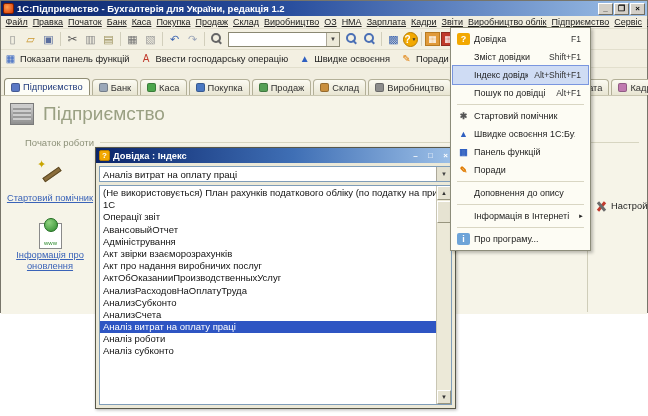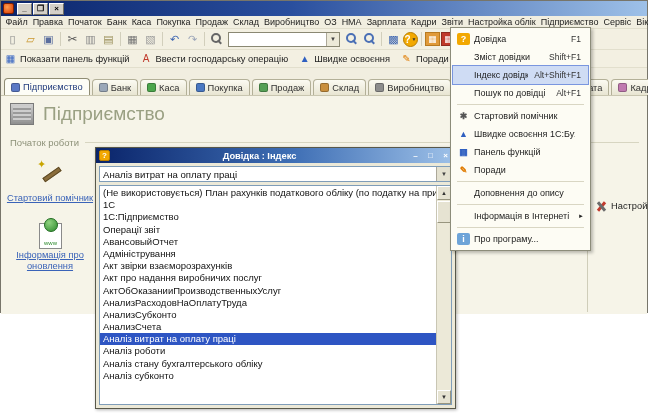--- a/index.html
+++ b/index.html
@@ -7,21 +7,21 @@
   .screen{position:relative;width:648px;height:416px;background:#fff;overflow:hidden;}
 
   
   .app-window{position:absolute;left:0;top:0;width:648px;height:313px;border:1px solid #77756a;background:#f1eee0;}
   .titlebar{height:15px;background:linear-gradient(90deg,#0a246a 0%,#2a4f9e 45%,#9ec1e8 100%);display:flex;align-items:center;gap:3px;padding:0 2px;color:#fff;font-size:9.5px;font-weight:bold;}
   .app-icon{width:11px;height:11px;border-radius:2px;background:radial-gradient(circle at 35% 35%,#ff9d4d,#d53400);border:1px solid #7e1f00;flex:none;}
   .titlebar .title{flex:1;white-space:nowrap;overflow:hidden;}
   .win-controls{display:flex;gap:1px;}
   .win-controls .wbtn{width:15px;height:12px;background:#d4d0c8;border:1px solid;border-color:#fff #6f6d63 #6f6d63 #fff;color:#000;font-size:8px;line-height:10px;text-align:center;font-weight:bold;}
 
-  .menubar{height:13px;display:flex;align-items:center;padding:0 2px;font-size:9px;color:#1c1c1c;background:#f1eee0;border-bottom:1px solid #e2dfcd;}
+  .menubar{height:13px;display:flex;align-items:center;padding:0 2px;font-size:9px;color:#1c1c1c;background:#f1eee0;border-bottom:1px solid #e2dfcd;text-decoration:underline;}
   .mitem{padding:1px 2.5px;white-space:nowrap;}
 
   .toolbar{display:flex;align-items:center;height:21px;padding:0 3px;gap:1px;background:#f3f0e2;border-bottom:1px solid #e2dfcd;}
   .tb-item{position:relative;width:17px;height:16px;display:flex;align-items:center;justify-content:center;font-size:11px;color:#555;flex:none;}
   .tb-item.separator{width:1px;height:14px;background:#d2cfbc;margin:0 2px;}
   .tb-lbl{font-size:8.5px;font-weight:bold;color:#444;}
   .tb-caret{display:none;font-size:5px;margin-left:1px;color:#333;}
   .tb-caret.show{display:inline;}
   [data-name="new-button"]::before{content:"▯";color:#8a8a8a;}
   [data-name="open-button"]::before{content:"▱";color:#c9952c;}
@@ -62,21 +62,21 @@
   .tab{display:flex;align-items:center;gap:3px;height:16px;padding:1px 6px;font-size:9.3px;color:#333;background:linear-gradient(#fbfaf2,#e8e5d2);border:1px solid #b3b098;border-bottom:none;border-radius:4px 4px 0 0;white-space:nowrap;}
   .tab.active{background:#fdfdf6;color:#223c7d;border-color:#8f8c74;height:17px;}
   .tab:last-child{margin-left:auto;}
   .tab-icon{width:9px;height:9px;border-radius:2px;border:1px solid rgba(0,0,0,.25);flex:none;}
 
   .content{position:relative;height:218px;background:#f6f4e8;}
   .heading{display:flex;align-items:center;gap:9px;padding:7px 0 0 9px;}
   .heading-icon{width:24px;height:22px;background:linear-gradient(#cFcFcF,#8f8f8f);border:1px solid #7a7a7a;position:relative;}
   .heading-icon::before{content:"";position:absolute;inset:2px;background:repeating-linear-gradient(0deg,#9a9a9a 0 2px,#cdcdcd 2px 4px);}
   .heading-text{font-size:19px;color:#9aa083;}
-  .section{display:flex;align-items:center;gap:6px;margin:12px 8px 0 9px;font-size:9.5px;color:#8d9179;}
+  .section{display:flex;align-items:center;gap:6px;margin:12px 8px 0 0;font-size:9.5px;color:#8d9179;padding-left:24px;}
   .section::after{content:"";flex:1;height:1px;background:#d7d5c1;}
   .start-grid{display:grid;grid-template-columns:94px 94px;row-gap:13px;margin:12px 0 0 4px;}
   .start-item{width:90px;display:flex;flex-direction:column;align-items:center;text-align:center;font-size:9.3px;line-height:1.2;color:#3a63b8;}
   .si-label{text-decoration:underline;}
   .si-icon{width:30px;height:30px;margin-bottom:3px;position:relative;flex:none;}
   [data-name="start-assistant-icon"]::before{content:"";position:absolute;left:7px;top:12px;width:18px;height:3px;background:#8a6d3b;border:1px solid #5d4a26;transform:rotate(-35deg);}
   [data-name="start-assistant-icon"]::after{content:"✦";position:absolute;left:2px;top:-2px;color:#c9a500;font-size:11px;}
   [data-name="organizations-icon"]::before{content:"";position:absolute;left:5px;top:2px;width:16px;height:26px;background:repeating-linear-gradient(0deg,#9a9a9a 0 3px,#cfcfcf 3px 6px);border:1px solid #777;}
   [data-name="organizations-icon"]::after{content:"";position:absolute;left:16px;top:7px;width:10px;height:21px;background:repeating-linear-gradient(0deg,#ababab 0 3px,#e0e0e0 3px 6px);border:1px solid #888;}
   [data-name="update-info-icon"]::before,[data-name="firm-website-icon"]::before{content:"www";position:absolute;left:4px;top:6px;width:21px;height:23px;background:#fff;border:1px solid #8a8a8a;font-size:6px;color:#2e8b2e;display:flex;align-items:flex-end;justify-content:center;padding-bottom:1px;}
@@ -95,21 +95,21 @@
   .mi-label{flex:1;white-space:nowrap;overflow:hidden;}
   .mi-shortcut{margin-left:6px;font-size:8.5px;color:#333;white-space:nowrap;}
   .mi-arrow{font-size:6px;margin-left:3px;color:#222;}
   .menu-item.selected{background:#cfdcf4;outline:1px solid #7a96df;}
   .menu-item.separator{height:1px;background:#d9d6c3;margin:2px 6px;padding:0;}
 
   
   .dialog{position:absolute;left:95px;top:147px;width:361px;height:262px;background:#ece9d8;border:1px solid #58584a;box-shadow:1px 1px 3px rgba(0,0,0,.3);z-index:20;}
   .dlg-title{height:15px;background:linear-gradient(90deg,#0a246a 0%,#3f6fb5 55%,#9ec1e8 100%);display:flex;align-items:center;gap:3px;padding:0 3px;color:#fff;font-size:9.3px;font-weight:bold;}
   .dlg-icon{width:11px;height:11px;border-radius:2px;background:#f2a800;border:1px solid #b97e00;color:#fff;font-size:8px;font-weight:bold;display:flex;align-items:center;justify-content:center;flex:none;}
-  .dlg-title .title{flex:1;white-space:nowrap;text-align:center;}
+  .dlg-title .title{flex:1;white-space:nowrap;}
   .dlg-controls{display:flex;gap:2px;}
   .dlg-controls .dbtn{width:13px;height:11px;display:flex;align-items:center;justify-content:center;font-size:8px;color:#fff;}
   .dlg-combo{position:absolute;left:3px;right:3px;top:18px;height:16px;background:#fff;border:1px solid #7f9db9;display:flex;align-items:center;}
   .dlg-combo-text{flex:1;font-size:9.6px;padding:0 3px;color:#111;white-space:nowrap;overflow:hidden;}
   .dlg-combo-btn{width:15px;align-self:stretch;background:#e4e1d0;border-left:1px solid #aca899;display:flex;align-items:center;justify-content:center;font-size:6px;color:#444;}
   .dlg-list{position:absolute;left:3px;right:3px;top:37px;bottom:3px;background:#fff;border:1px solid #7f9db9;display:flex;}
   .rows{flex:1;overflow:hidden;padding-top:1px;}
   .list-row{height:12.2px;line-height:12.2px;font-size:9.5px;padding:0 3px;white-space:nowrap;overflow:hidden;color:#111;}
   .list-row.selected{background:#2e55c3;color:#fff;}
   .dlg-scroll{width:15px;background:#ece9d8;border-left:1px solid #c9c6b4;display:flex;flex-direction:column;}
@@ -119,20 +119,21 @@
 </style>
 </head>
 <body>
 
 <div class="screen" data-name="screen">
 
   <div class="app-window" data-name="app-window">
 
     <div class="titlebar" data-name="app-titlebar">
       <span class="app-icon" data-name="app-icon"></span>
+      <span class="title" data-name="window-title">1С:Підприємство - Бухгалтерія для України, редакція 1.2</span>
       <span class="win-controls" data-name="window-controls">
         <span class="wbtn" data-name="minimize-button">_</span>
         <span class="wbtn" data-name="restore-button">❐</span>
         <span class="wbtn" data-name="close-button">×</span>
       </span>
     </div>
 
     <div class="menubar" data-name="menubar">
 
     <span class="mitem" data-name="menu-file">Файл</span>
@@ -142,21 +143,21 @@
         <span class="mitem" data-name="menu-cash">Каса</span>
         <span class="mitem" data-name="menu-purchase">Покупка</span>
         <span class="mitem" data-name="menu-sale">Продаж</span>
         <span class="mitem" data-name="menu-warehouse">Склад</span>
         <span class="mitem" data-name="menu-production">Виробництво</span>
         <span class="mitem" data-name="menu-fixed-assets">ОЗ</span>
         <span class="mitem" data-name="menu-intangible-assets">НМА</span>
         <span class="mitem" data-name="menu-salary">Зарплата</span>
         <span class="mitem" data-name="menu-hr">Кадри</span>
         <span class="mitem" data-name="menu-reports">Звіти</span>
-        <span class="mitem" data-name="menu-tax-accounting">Настройка облік</span>
+        <span class="mitem" data-name="menu-tax-accounting">Виробництво облік</span>
         <span class="mitem" data-name="menu-enterprise">Підприємство</span>
         <span class="mitem" data-name="menu-service">Сервіс</span>
         <span class="mitem" data-name="menu-windows">Вікна</span>
       </div>
 
     <div class="toolbar" data-name="main-toolbar">
       <span style="display:flex;align-items:center;gap:1px;" data-name="toolbar-left-group">
 
       <span class="tb-item" data-name="new-button">
             <span class="tb-lbl"></span>
@@ -471,33 +472,31 @@
     </div>
     <div class="dlg-combo" data-name="index-search-combobox">
       <span class="dlg-combo-text" data-name="index-search-input">Аналіз витрат на оплату праці</span>
       <span class="dlg-combo-btn" data-name="combobox-dropdown-icon">▼</span>
     </div>
     <div class="dlg-list" data-name="index-listbox">
       <div class="rows" data-name="index-list-rows">
 
       <div class="list-row" data-name="list-item">(Не використовується) План рахунків податкового обліку (по податку на прибуток.)</div>
           <div class="list-row" data-name="list-item">1С</div>
-          <div class="list-row" data-name="list-item">1С:Підприємство</div>
           <div class="list-row" data-name="list-item">Операції звіт</div>
           <div class="list-row" data-name="list-item">АвансовыйОтчет</div>
           <div class="list-row" data-name="list-item">Адміністрування</div>
           <div class="list-row" data-name="list-item">Акт звірки взаєморозрахунків</div>
           <div class="list-row" data-name="list-item">Акт про надання виробничих послуг</div>
           <div class="list-row" data-name="list-item">АктОбОказанииПроизводственныхУслуг</div>
           <div class="list-row" data-name="list-item">АнализРасходовНаОплатуТруда</div>
           <div class="list-row" data-name="list-item">АнализСубконто</div>
           <div class="list-row" data-name="list-item">АнализСчета</div>
           <div class="list-row selected" data-name="list-item">Аналіз витрат на оплату праці</div>
           <div class="list-row" data-name="list-item">Аналіз роботи</div>
-          <div class="list-row" data-name="list-item">Аналіз стану бухгалтерського обліку</div>
           <div class="list-row" data-name="list-item">Аналіз субконто</div>
         </div>
       <div class="dlg-scroll" data-name="list-scrollbar">
         <span class="sb" data-name="scroll-up-icon">▲</span>
         <span class="sb-thumb" data-name="scrollbar-thumb"></span>
         <span class="sb sb-down" data-name="scroll-down-icon">▼</span>
       </div>
     </div>
   </div>
 

